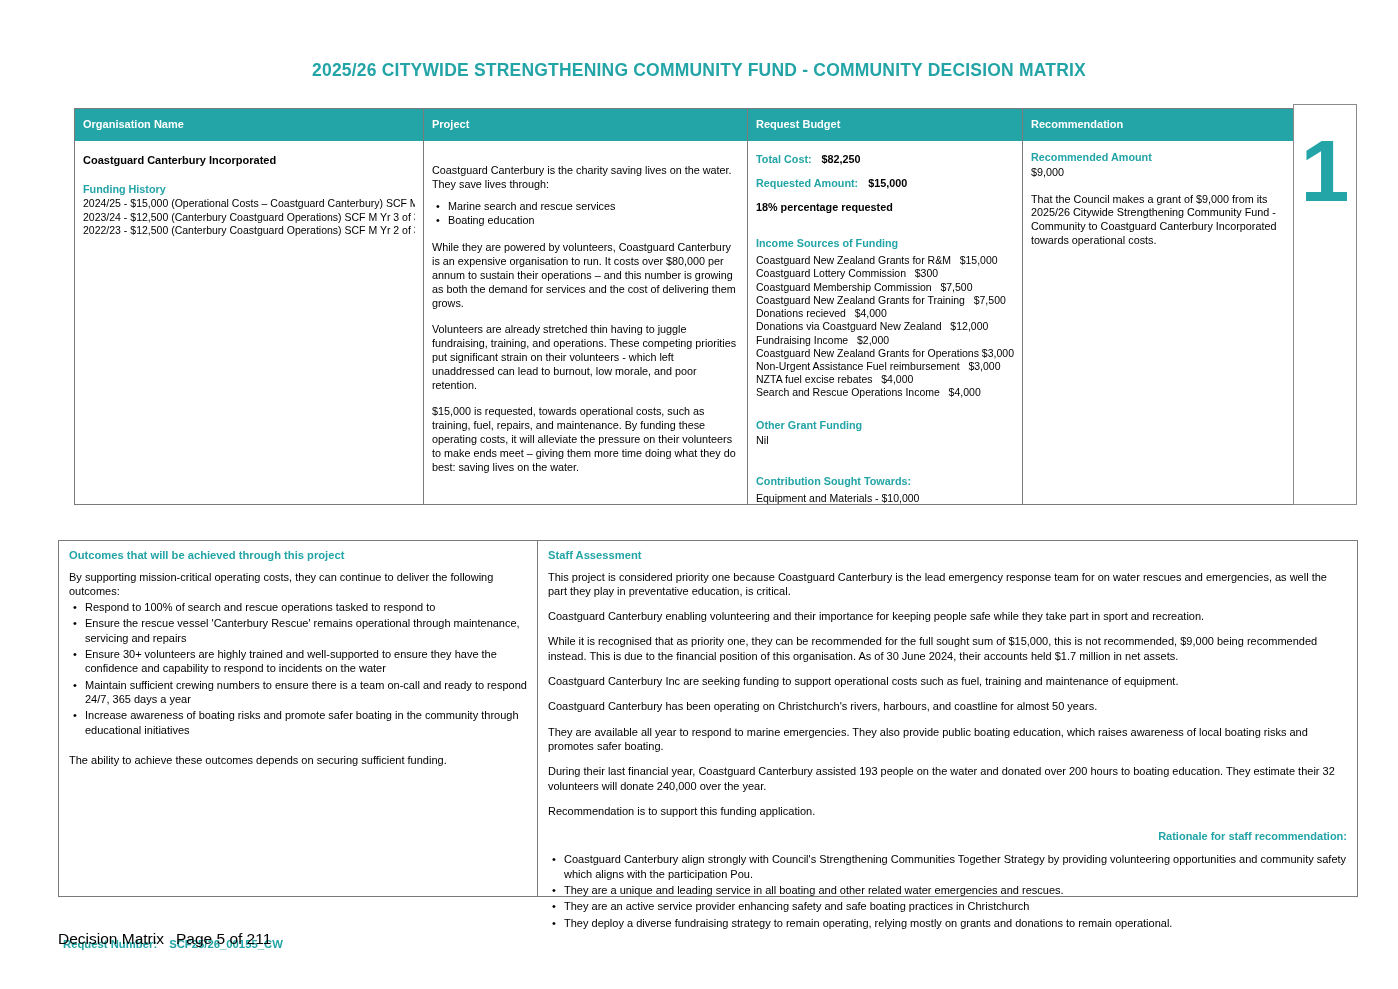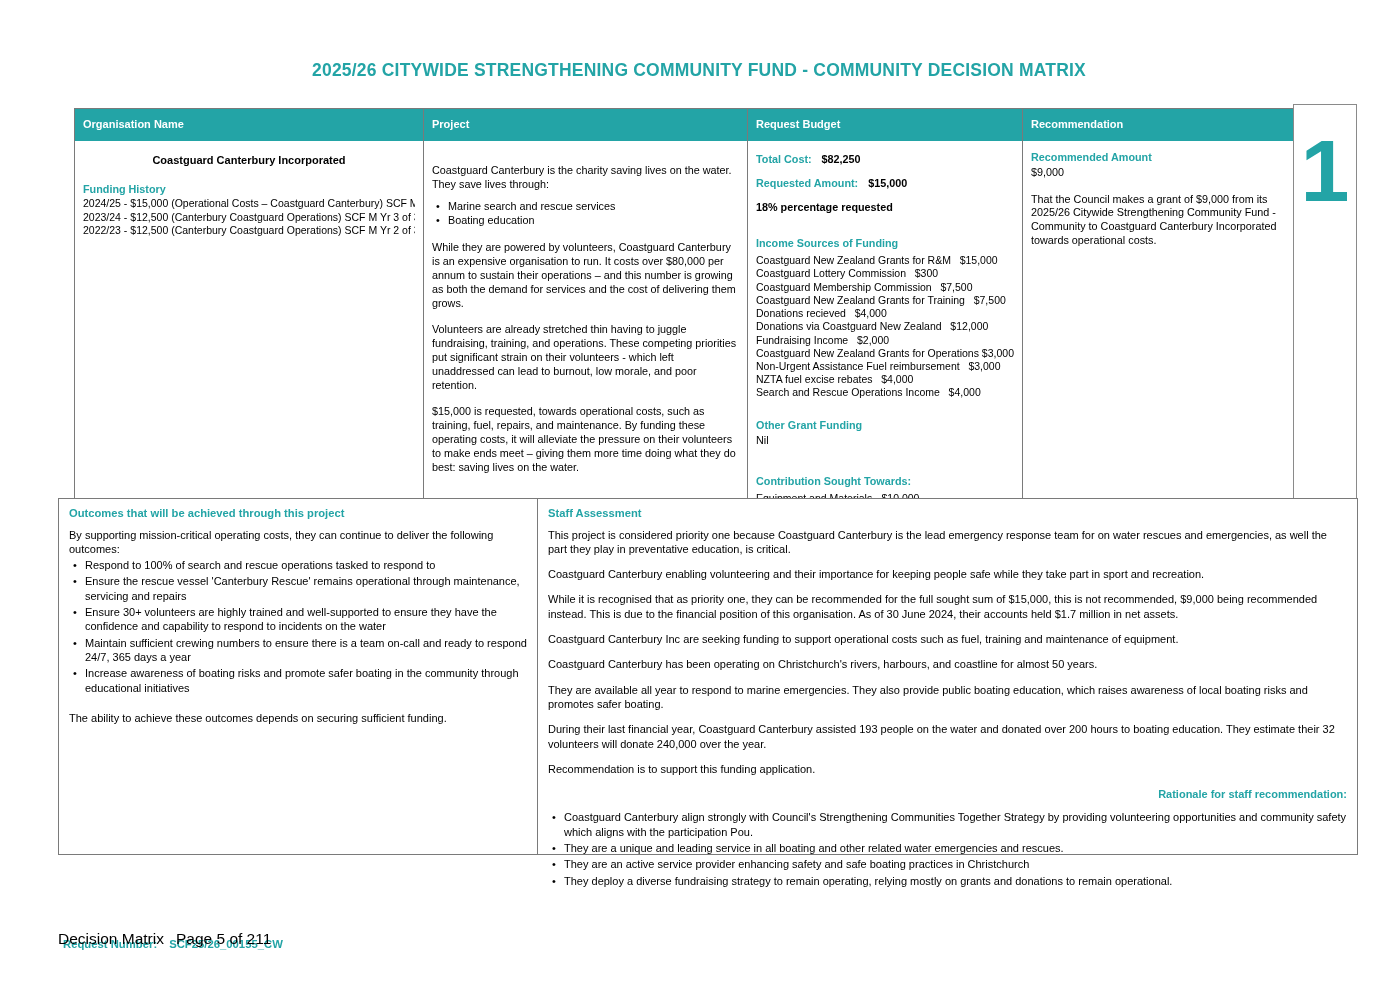--- a/index.html
+++ b/index.html
@@ -41,21 +41,21 @@
     font-size: 11px; font-weight: bold;
     padding: 9px 8px 0 8px;
   }
   .m-body {
     flex: 1; padding: 8px 8px; font-size: 10.8px; line-height: 1.28;
     overflow: hidden;
   }
 
   .teal-b { color: #23a4a6; font-weight: bold; }
 
-  .org-name { font-weight: bold; font-size: 11px; margin-top: 4px; text-align: center; }
+  .org-name { font-weight: bold; font-size: 11px; margin-top: 4px; }
   .funding-label { margin-top: 16px; }
   .funding-lines div { white-space: nowrap; overflow: hidden; font-size: 10.5px; line-height: 1.3; }
 
   .proj-title { font-size: 11px; line-height: 1.3; margin-top: 2px; }
   .proj-intro { margin-top: 15px; }
   .bullet-list { margin: 8px 0 0 0; }
   .bullet-row { position: relative; padding-left: 16px; margin-bottom: 1px; }
   .bullet-row::before { content: "•"; position: absolute; left: 4px; top: 0; }
   .para-list p { margin-top: 13px; }
 
@@ -80,21 +80,21 @@
     text-align: center;
   }
   .rank-number {
     color: #23a4a6; font-weight: bold;
     font-size: 88px; line-height: 0.82;
     margin-top: 30px;
   }
 
   
   .lower-table {
-    position: absolute; left: 58px; top: 498px;
+    position: absolute; left: 58px; top: 540px;
     width: 1300px; height: 357px;
     border: 1px solid #7a7a7a;
     display: flex; background: #fff;
   }
   .outcomes-col {
     width: 479px; flex: none;
     border-right: 1px solid #7a7a7a;
     padding: 7px 10px; font-size: 11px; line-height: 1.3;
   }
   .staff-col { flex: 1; padding: 7px 10px; font-size: 11px; line-height: 1.3; }

